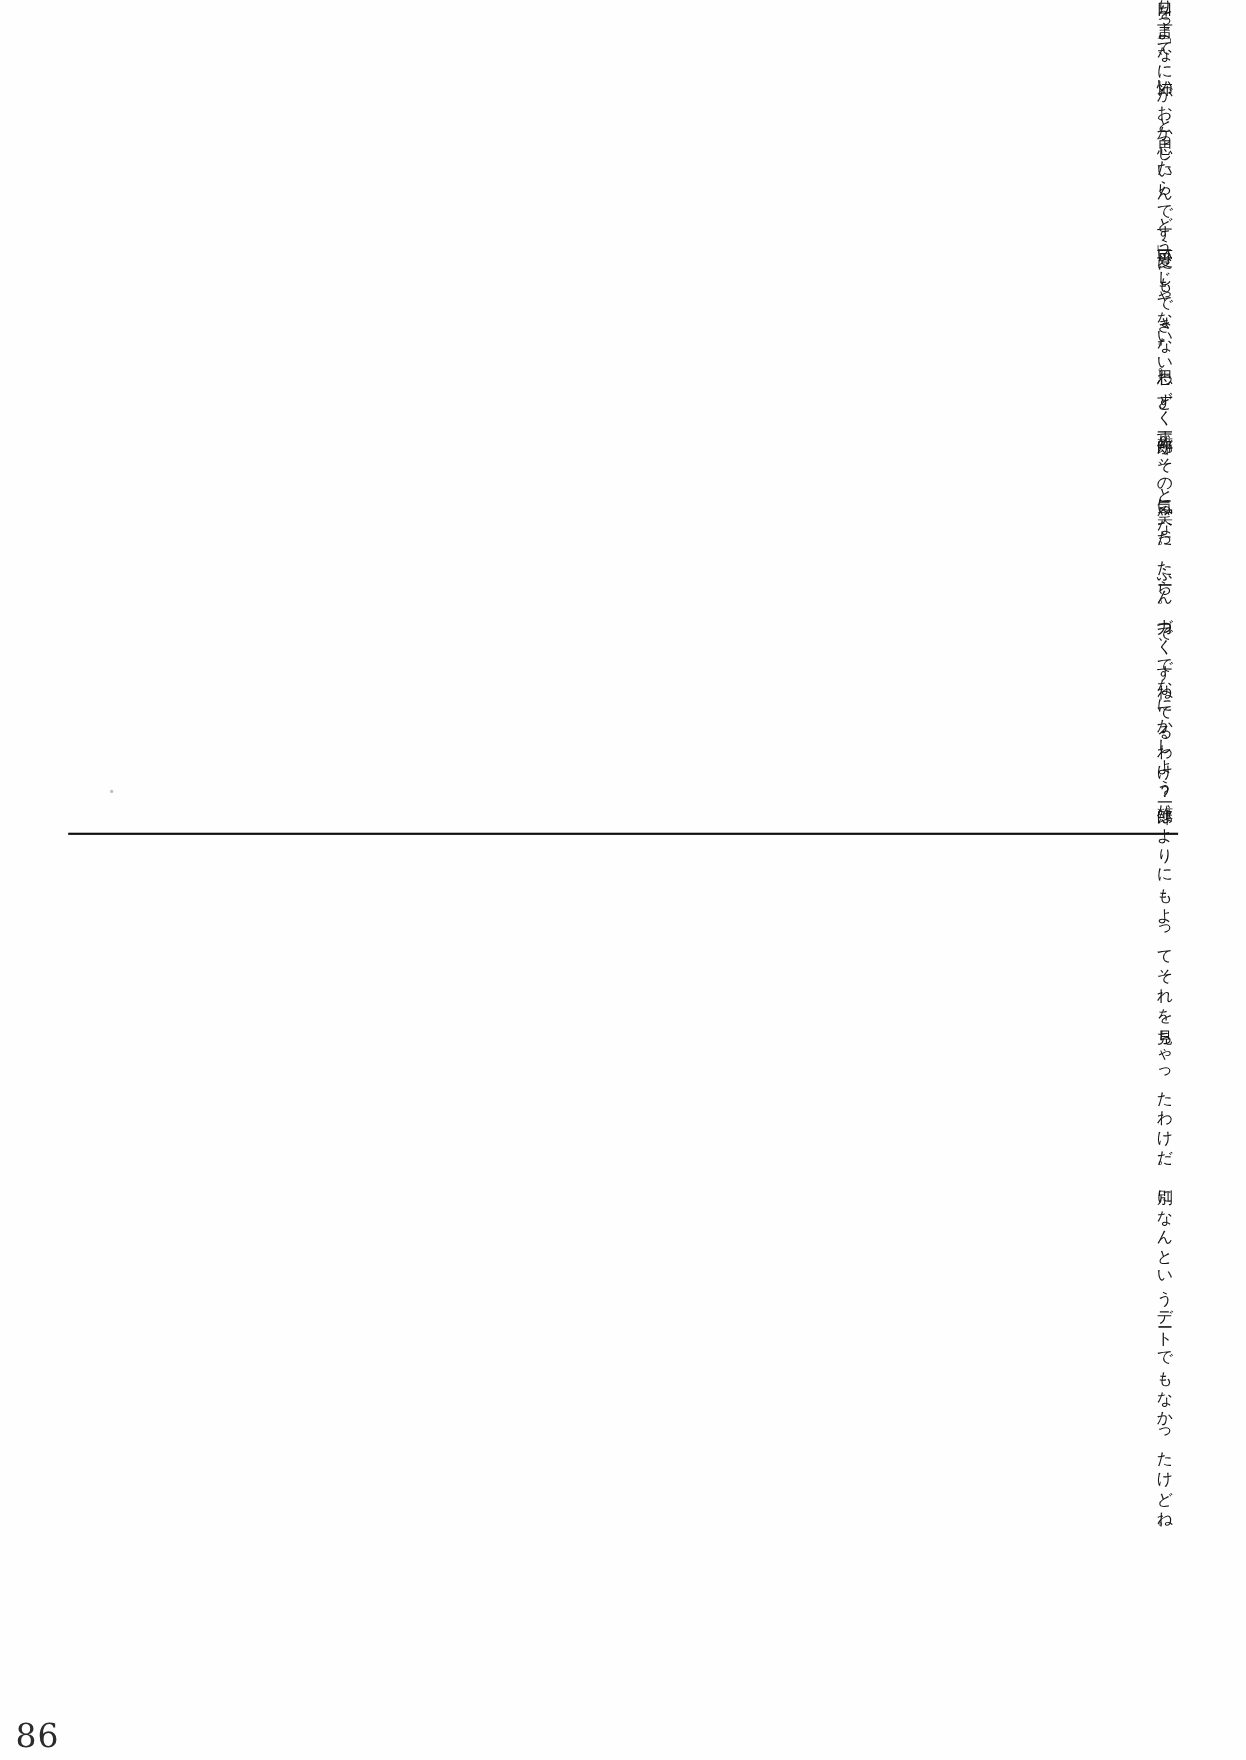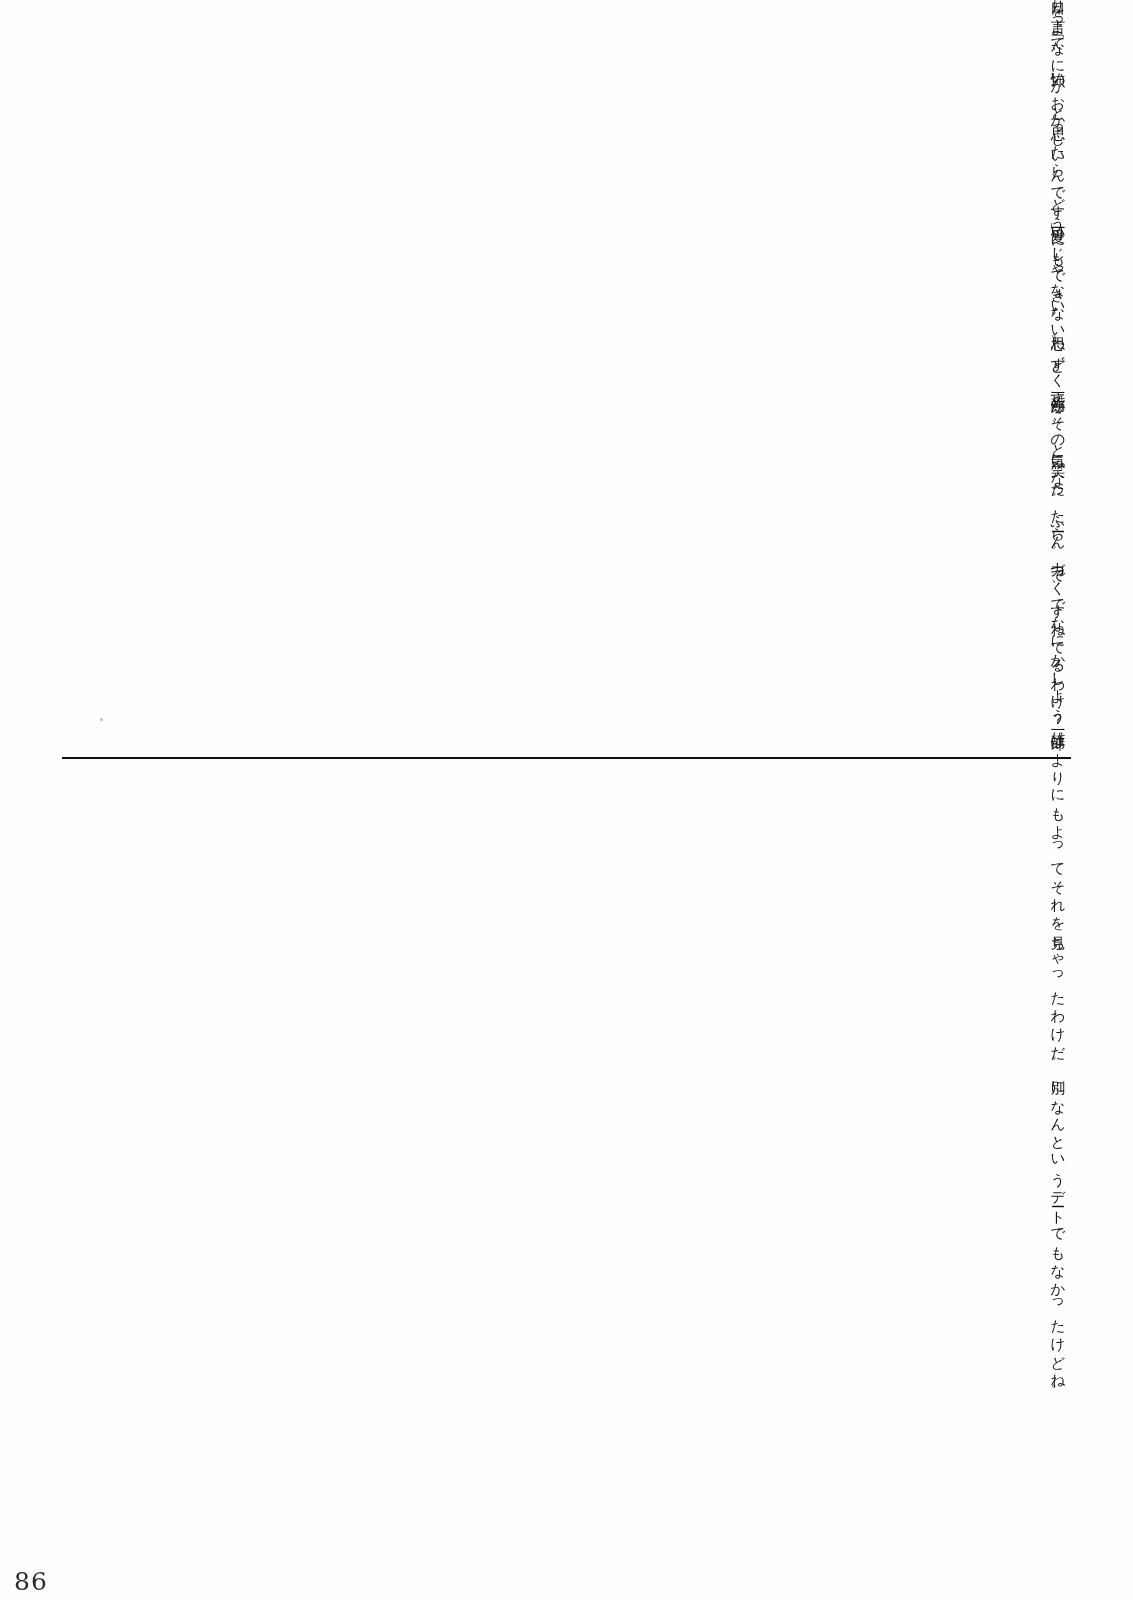--- a/index.html
+++ b/index.html
@@ -64,21 +64,21 @@
   #lower-block {
     top: 788px;
     right: 68px;
     height: 610px;
   }
 
   .page-number {
     position: absolute;
     left: 14px;
     bottom: 4px;
-    font-size: 25px;
+    font-size: 30px;
     color: #2b2b2b;
     font-family: "DejaVu Serif", serif;
     letter-spacing: 1px;
   }
 
   .speck {
     position: absolute;
     width: 3px;
     height: 3px;
     border-radius: 50%;

